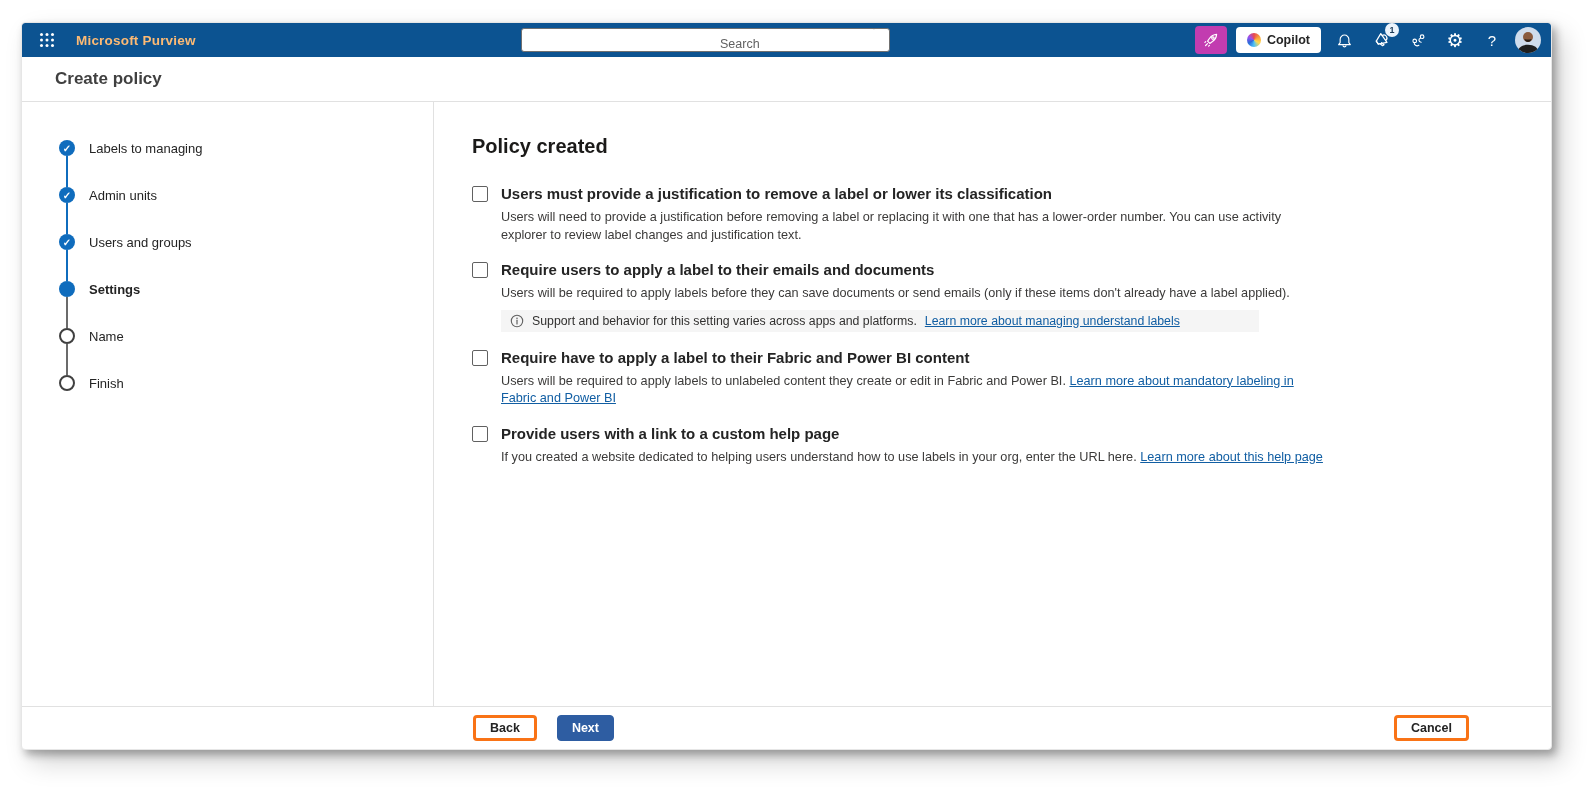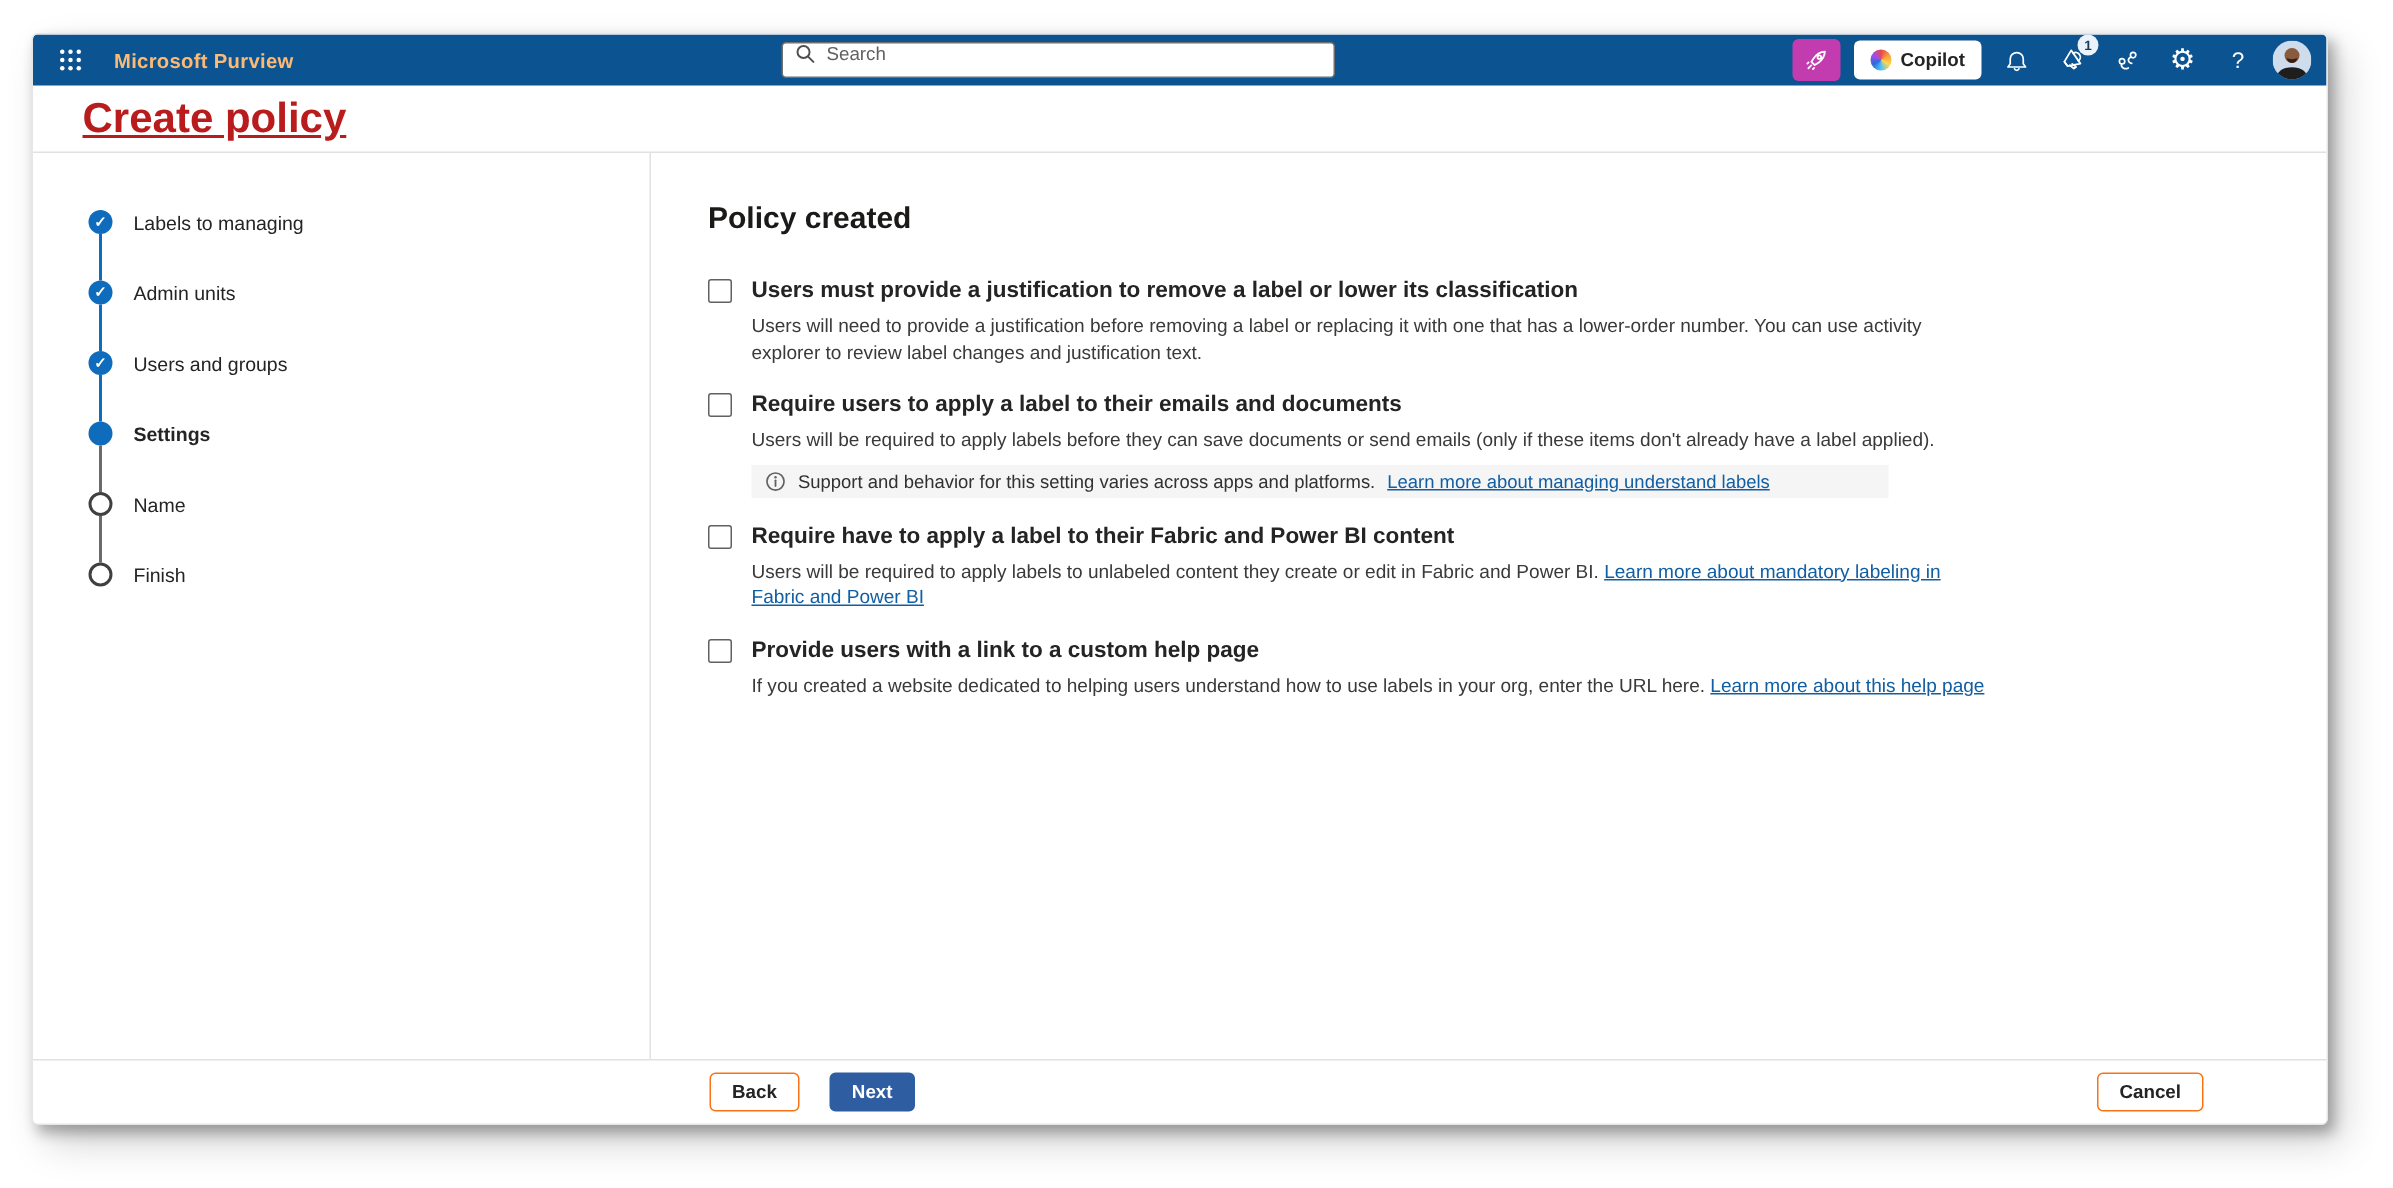--- a/index.html
+++ b/index.html
@@ -8,35 +8,35 @@
   .window {
     position:absolute; left:21px; top:22px; width:1531px; height:728px;
     background:#fff; border-radius:4px; border:1px solid #e6e6e6;
     box-shadow: 4px 5px 9px rgba(0,0,0,.30), 10px 12px 26px rgba(0,0,0,.18);
     display:flex; flex-direction:column; overflow:hidden;
   }
   
   .topbar { flex:0 0 34px; background:var(--topbar,#0c5391); display:flex; align-items:center; padding:0 10px; position:relative; border-radius:3px 3px 0 0; }
   .waffle-btn { width:30px; height:28px; display:flex; align-items:center; justify-content:center; cursor:pointer; }
   .brand { color:#fdba74; font-weight:bold; font-size:13.5px; margin-left:14px; letter-spacing:.2px; }
-  .searchbox { position:absolute; left:499px; top:5px; width:369px; height:24px; background:#fff; border:1px solid #707070; border-radius:3px; display:flex; align-items:flex-start; padding:0 8px; gap:7px; }
+  .searchbox { position:absolute; left:499px; top:5px; width:369px; height:24px; background:#fff; border:1px solid #707070; border-radius:3px; display:flex; align-items:flex-end; padding:0 8px; gap:7px;flex-direction:column; }
   .searchbox input { border:none; outline:none; flex:1; font-size:12.5px; color:#242424; font-family:"Liberation Sans", sans-serif; background:transparent; }
   .searchbox input::placeholder { color:#616161; }
   .top-right { margin-left:auto; display:flex; align-items:center; gap:9px; }
   .sq-btn { width:32px; height:28px; border-radius:4px; background:var(--magenta,#c23cb0); display:flex; align-items:center; justify-content:center; cursor:pointer; }
   .copilot-btn { height:26px; background:#fff; border-radius:4px; padding:0 11px; display:flex; align-items:center; gap:6px; font-size:12.5px; font-weight:bold; color:#242424; cursor:pointer; }
   .copilot-logo { width:14px; height:14px; border-radius:50%; background:conic-gradient(#e8484f,#f8a03c,#ffd84d,#4cc3fa,#2a6bd8,#9a4ff0,#e8484f); }
   .icon-btn { width:28px; height:28px; display:flex; align-items:center; justify-content:center; position:relative; color:#fff; cursor:pointer; }
   .gear-glyph { font-size:19px; color:#fff; line-height:1; font-family:"DejaVu Sans", sans-serif; }
   .help-glyph { font-size:15px; color:#fff; }
   .nbadge { position:absolute; top:-3px; right:-4px; min-width:14px; height:14px; border-radius:50%; background:#eaf3fc; color:#1b3a57; font-size:9px; font-weight:bold; display:flex; align-items:center; justify-content:center; }
   .avatar { width:26px; height:26px; border-radius:50%; overflow:hidden; flex:0 0 26px; cursor:pointer; }
   
   .titlebar { flex:0 0 45px; display:flex; align-items:center; padding-left:33px; border-bottom:1px solid #e1e1e1; }
-  .page-title { font-size:28px; font-weight:bold; color:#b91c1c;text-decoration:underline; }
+  .page-title { font-size:17px; font-weight:bold; color:#404040; }
   
   .body { flex:1; display:flex; min-height:0; }
   .sidebar { flex:0 0 412px; border-right:1px solid #e1e1e1; padding:38px 0 0 37px; }
   .step-row { display:flex; align-items:center; gap:14px; height:16px; cursor:pointer; }
   .step-label { font-size:13px; color:#242424; }
   .step-row.current .step-label { font-weight:bold; }
   .dot { width:16px; height:16px; border-radius:50%; flex:0 0 16px; display:flex; align-items:center; justify-content:center; }
   .dot.completed { background:var(--accent,#0f6cbd); color:#fff; font-size:10px; font-weight:bold; }
   .dot.current { background:var(--accent,#0f6cbd); }
   .dot.upcoming { background:#fff; border:2px solid #404040; }
@@ -48,21 +48,21 @@
   .main-heading { font-size:20px; font-weight:bold; color:#1b1a19; margin-bottom:27px; }
   .main-sub { font-size:13.5px; color:#242424; margin-bottom:27px; }
   .setting { display:flex; gap:13px; margin-bottom:17px; }
   .checkbox { width:16px; height:16px; border:1px solid #616161; border-radius:2px; background:#fff; flex:0 0 16px; margin-top:1px; cursor:pointer; }
   .setting-label { font-size:15px; font-weight:bold; color:#242424; cursor:default; }
   .setting-desc { font-size:12.7px; color:#3b3a39; margin-top:7px; max-width:822px; line-height:1.38; }
   a.lnk { color:var(--link,#115ea3); text-decoration:underline; cursor:pointer; }
   .infobar { margin-top:7px; width:758px; background:#f5f5f5; display:flex; align-items:center; gap:8px; padding:4px 9px; font-size:12.3px; color:#323130; }
   
   .footer { flex:0 0 43px; border-top:1px solid #e1e1e1; display:flex; align-items:center; padding-left:451px; gap:20px; }
-  .btn { height:26px; padding:0 14px; border-radius:4px; font-size:12.5px; font-weight:bold; font-family:"Liberation Sans", sans-serif; display:flex; align-items:center; background:#fff; border:1px solid #f97316; color:#242424; cursor:pointer; }
+  .btn { height:26px; padding:0 14px; border-radius:4px; font-size:12.5px; font-weight:bold; font-family:"Liberation Sans", sans-serif; display:flex; align-items:center; background:#fff; border:3px solid #f97316; color:#242424; cursor:pointer; }
   .btn-primary { background:var(--primary-button,#2e5da2); border:1px solid var(--primary-button,#2e5da2); color:#fff; }
   .btn-cancel { margin-left:auto; margin-right:82px; }
 </style>
 </head>
 <body>
 
 <div class="canvas">
   <div class="window">
 
     <div class="topbar">

